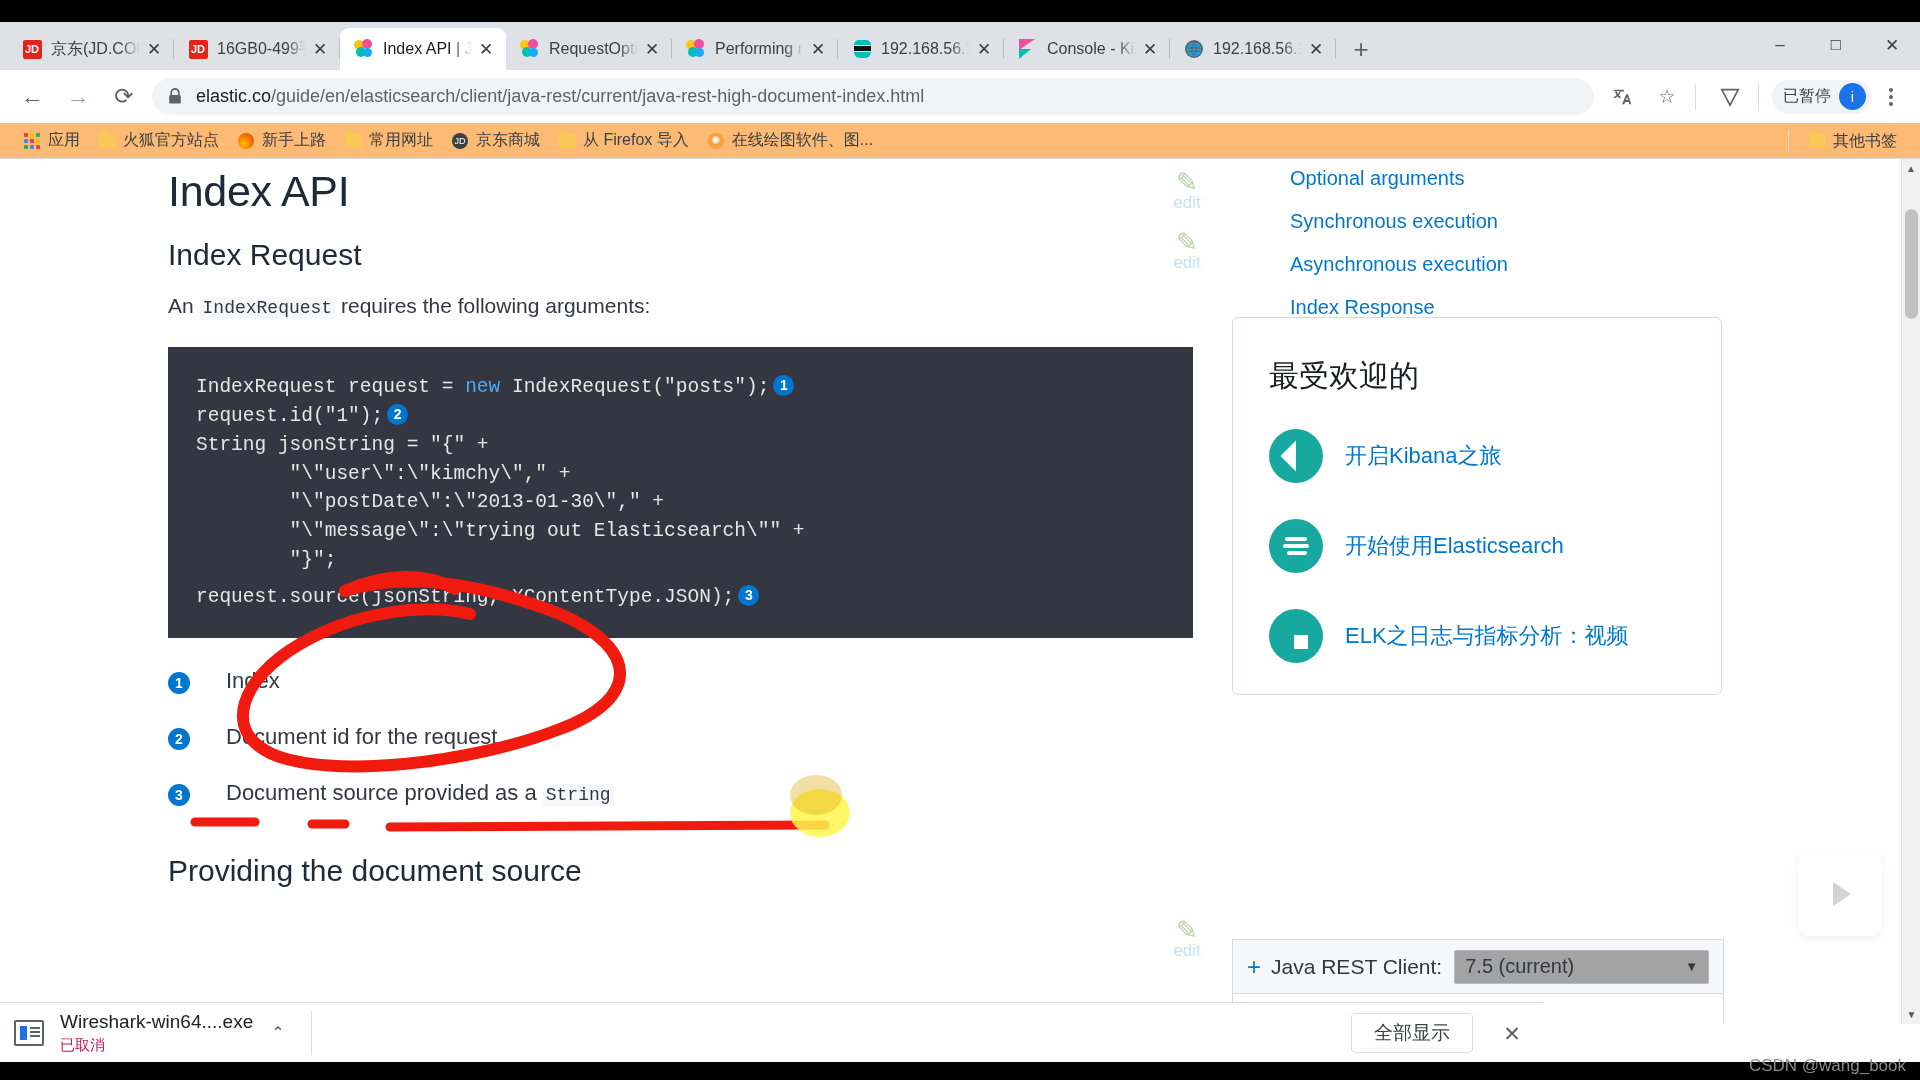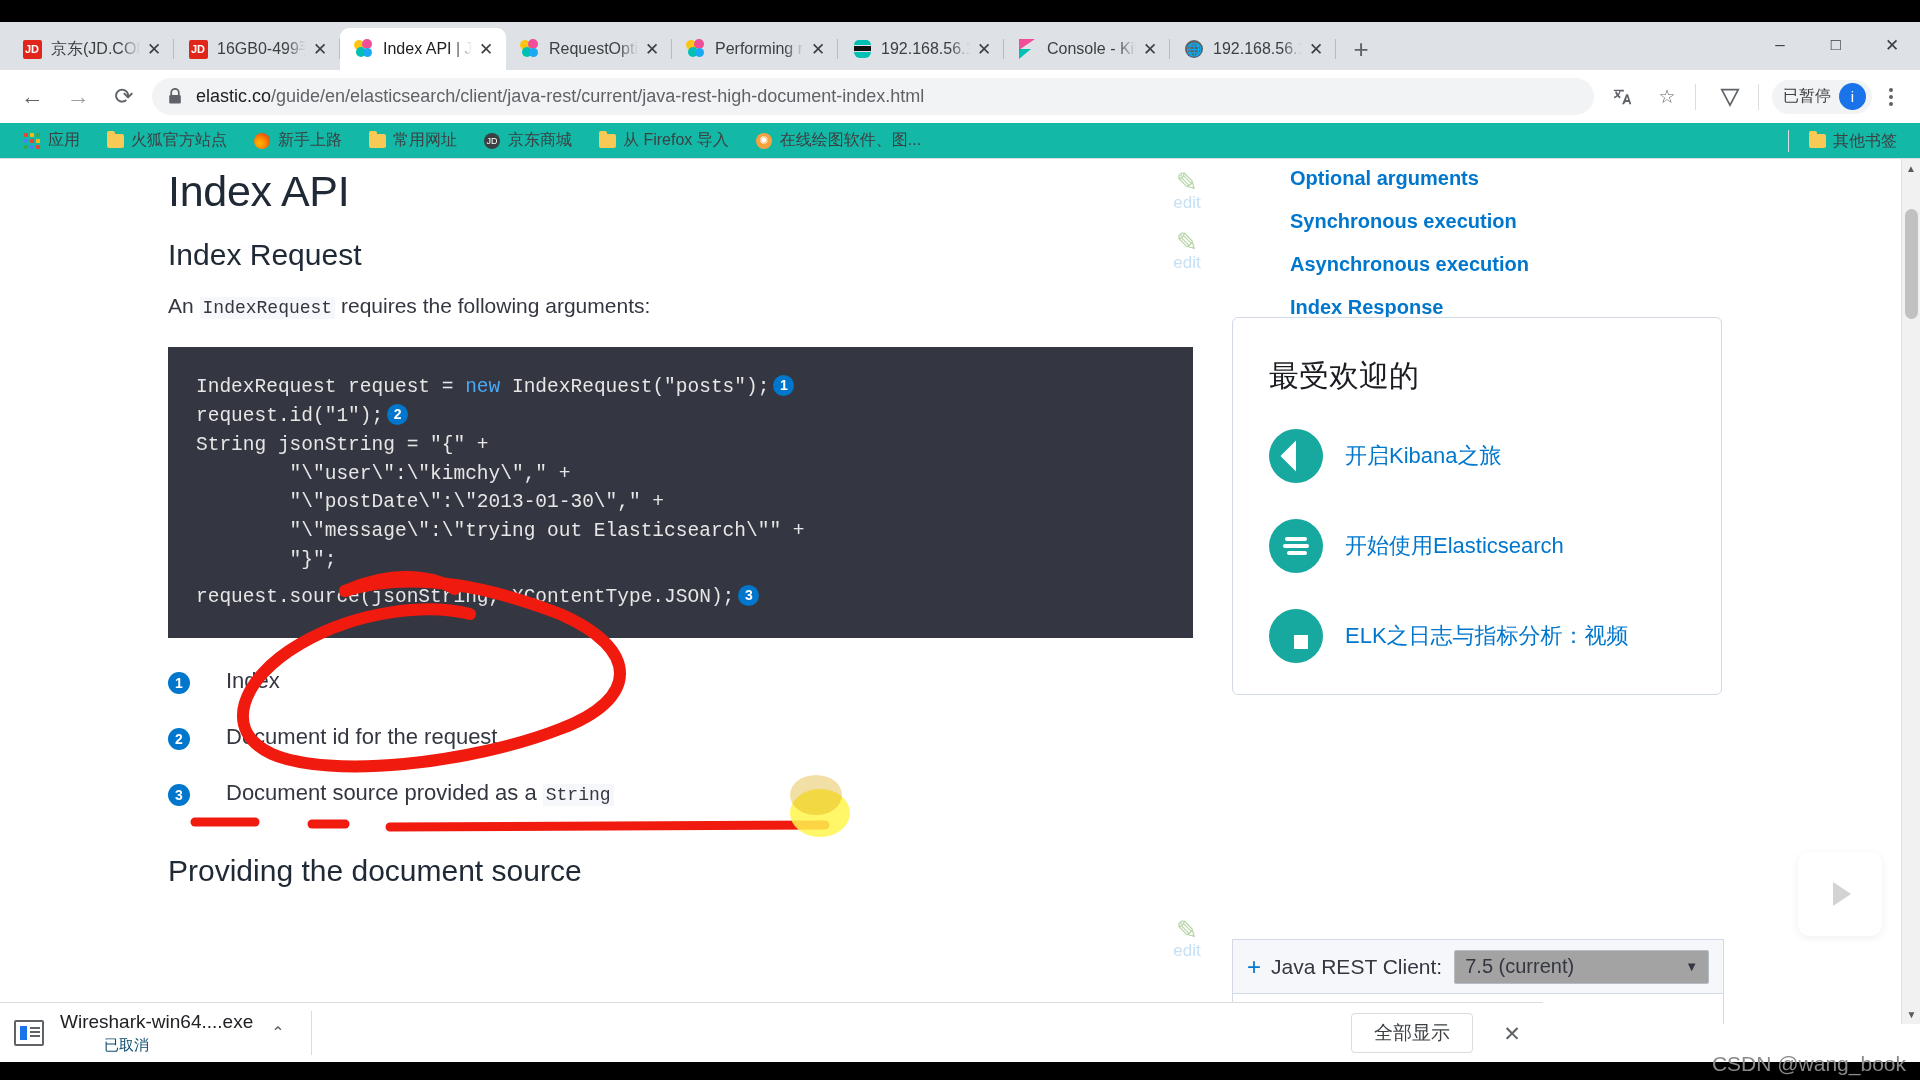--- a/index.html
+++ b/index.html
@@ -192,26 +192,25 @@
   .kebab {
     width: 30px; display:flex; flex-direction:column;
     align-items:center; justify-content:center; gap:3px;
     margin-left: 4px;
   }
   .kebab span { width:4px;height:4px;border-radius:50%;background:#5f6368;display:block; }
 
   
   .bookmarks {
     height: 36px;
-    background: #14b8a6;
+    background: #fdba74;
     display: flex; align-items: center;
     padding: 0 14px;
     border-bottom: 1px solid #dadce0;
     position: relative;
-    gap: 8px;
   }
   .bm {
     display: flex; align-items: center;
     height: 28px; padding: 0 9px;
     font-size: 16px; color: #3c4043;
     border-radius: 4px;
     white-space: nowrap;
   }
   .bm-ic {
     width: 18px; height: 18px; margin-right: 7px;
@@ -337,21 +336,20 @@
     font-size: 26px; color: #b4d2a3; line-height: 1;
     display: block; transform: rotate(0deg);
   }
   .editlabel { font-size: 17px; color: #c6e0f5; display:block; margin-top:-2px;}
 
   
   .toc {
     position: absolute;
     left: 1290px; top: 8px;
     width: 430px;
-    font-weight: bold;
   }
   .toc a {
     display: block;
     font-size: 20px; color: #0077cc;
     margin-bottom: 20px; text-decoration: none;
   }
   .popular-card {
     position: absolute; left: 1232px; top: 158px;
     width: 490px; height: 378px;
     border: 1px solid #d3dae6;
@@ -469,39 +467,39 @@
   .dl-ic::before {
     content:''; position:absolute; left:4px; top:4px;
     width:7px;height:14px;background:#1a73e8;
   }
   .dl-ic::after {
     content:''; position:absolute; left:14px; top:5px;
     width:10px;height:2px;background:#5f6368;
     box-shadow: 0 4px 0 #5f6368, 0 8px 0 #5f6368;
   }
   .dl-name { font-size: 19px; color: #202124; }
-  .dl-status { font-size: 15px; color: #0c4a6e; margin-top: 3px; margin-left: 44px; }
+  .dl-status { font-size: 15px; color: #be185d; margin-top: 3px; }
   .dl-caret {
     margin-left: 18px; font-size: 16px; color: #5f6368;
   }
   .dl-sep { width:1px;height:44px;background:#dadce0;margin-left:26px; }
   .dl-right { margin-left: auto; display:flex; align-items:center;font-family:Liberation Mono, monospace; }
   .showall {
     height: 40px; padding: 0 22px;
     border: 1px solid #dadce0; border-radius: 4px;
     font-size: 19px; color: #3c4043;
     display:flex;align-items:center;
     margin-right: 22px;
   }
   .dl-close { font-size: 26px; color: #5f6368; width: 34px; text-align:center; }
 
   
   .credit {
     position: absolute; right: 14px; bottom: 4px;
-    font-size: 21px; color: #8a8a8a;
+    font-size: 17px; color: #8a8a8a;
   }
 </style>
 </head>
 <body>
 
 <div id="root">
   <div class="browser">
 
     <div class="tabstrip">
 

